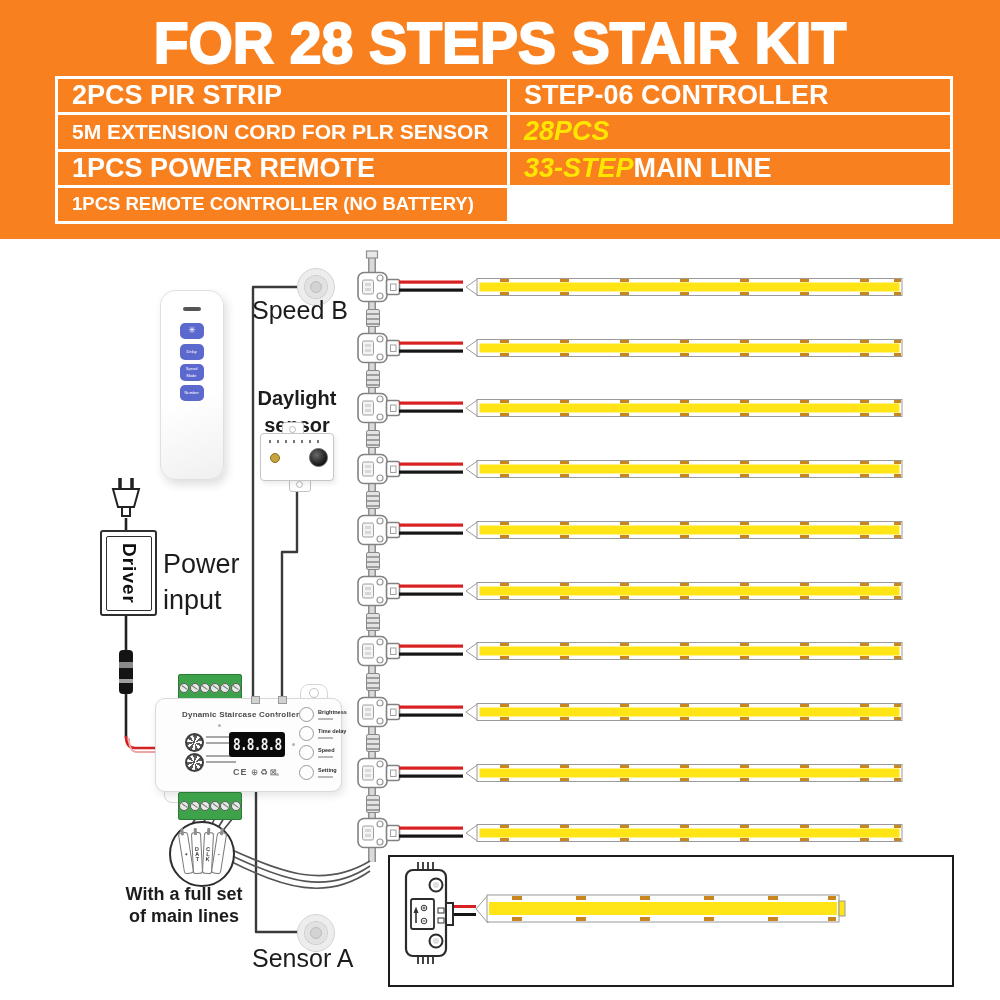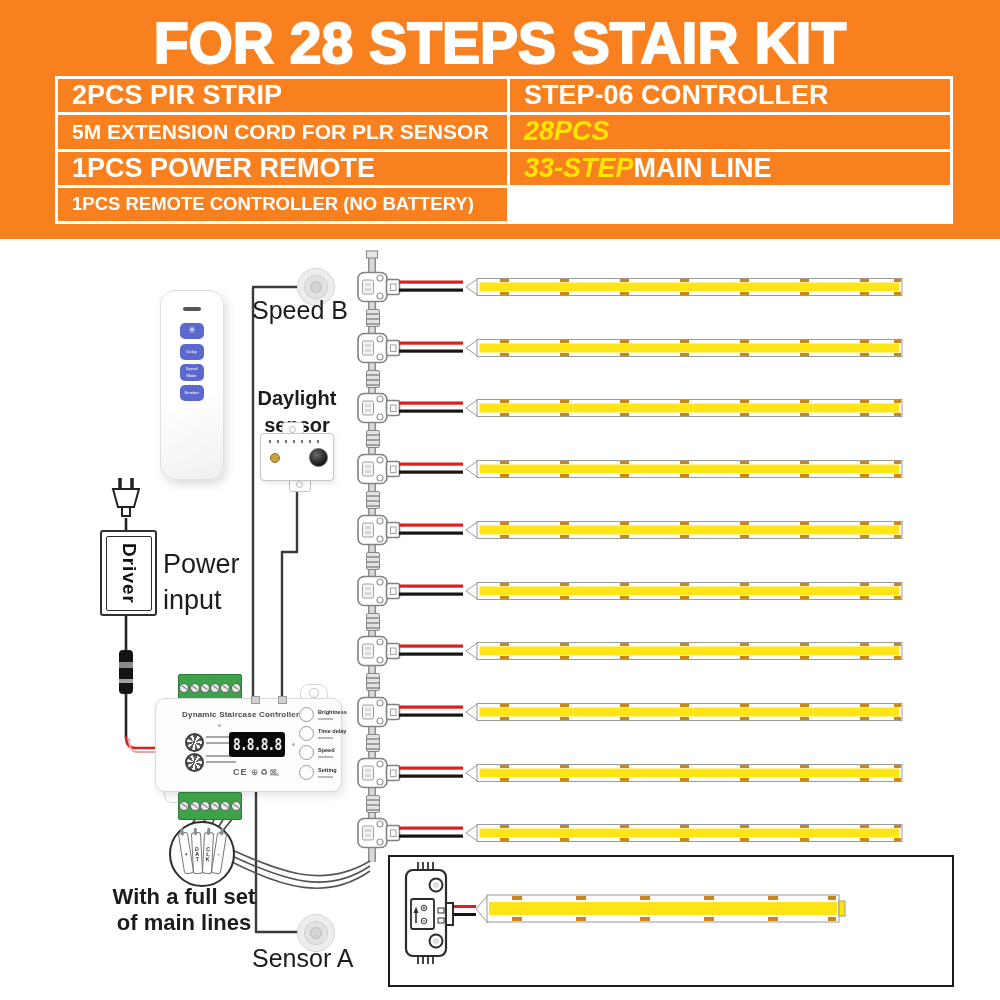--- a/index.html
+++ b/index.html
@@ -608,21 +608,21 @@
     <div class="mwire mw2">
         <span>DAT</span>
       </div>
     <div class="mwire mw3">
         <span>CLK</span>
       </div>
     <div class="mwire mw4">
         <span>-</span>
       </div>
   </div>
-  <div class="lbl dev" style="left:102px;top:884px;width:164px;text-align:center;font-size:22px;font-weight:700;line-height:1.2;">
+  <div class="lbl dev" style="left:102px;top:884px;width:164px;text-align:center;font-size:18px;font-weight:700;line-height:1.2;">
     <div>With a full set</div>
     <div>of main lines</div>
   </div>
 
   <div class="pir dev abs" style="left:297px;top:914px;">
     <div class="ring"></div>
     <div class="core"></div>
   </div>
   <div class="lbl dev" style="left:252px;top:944px;font-size:25px;">Sensor A</div>
 

